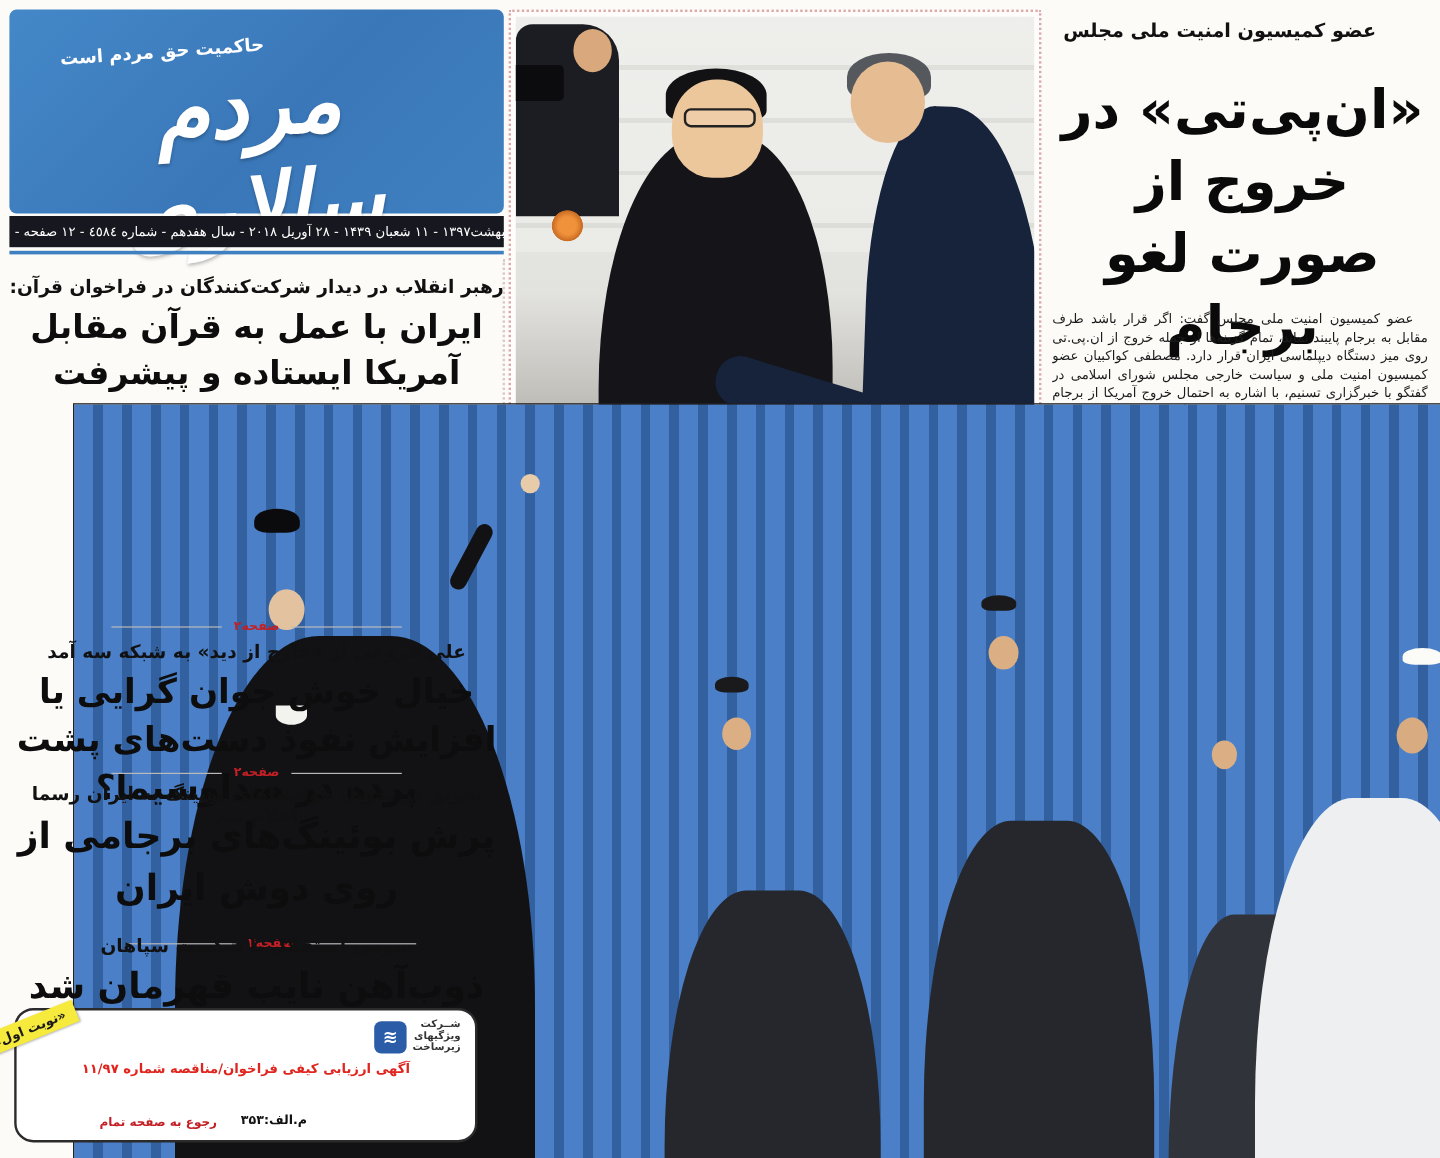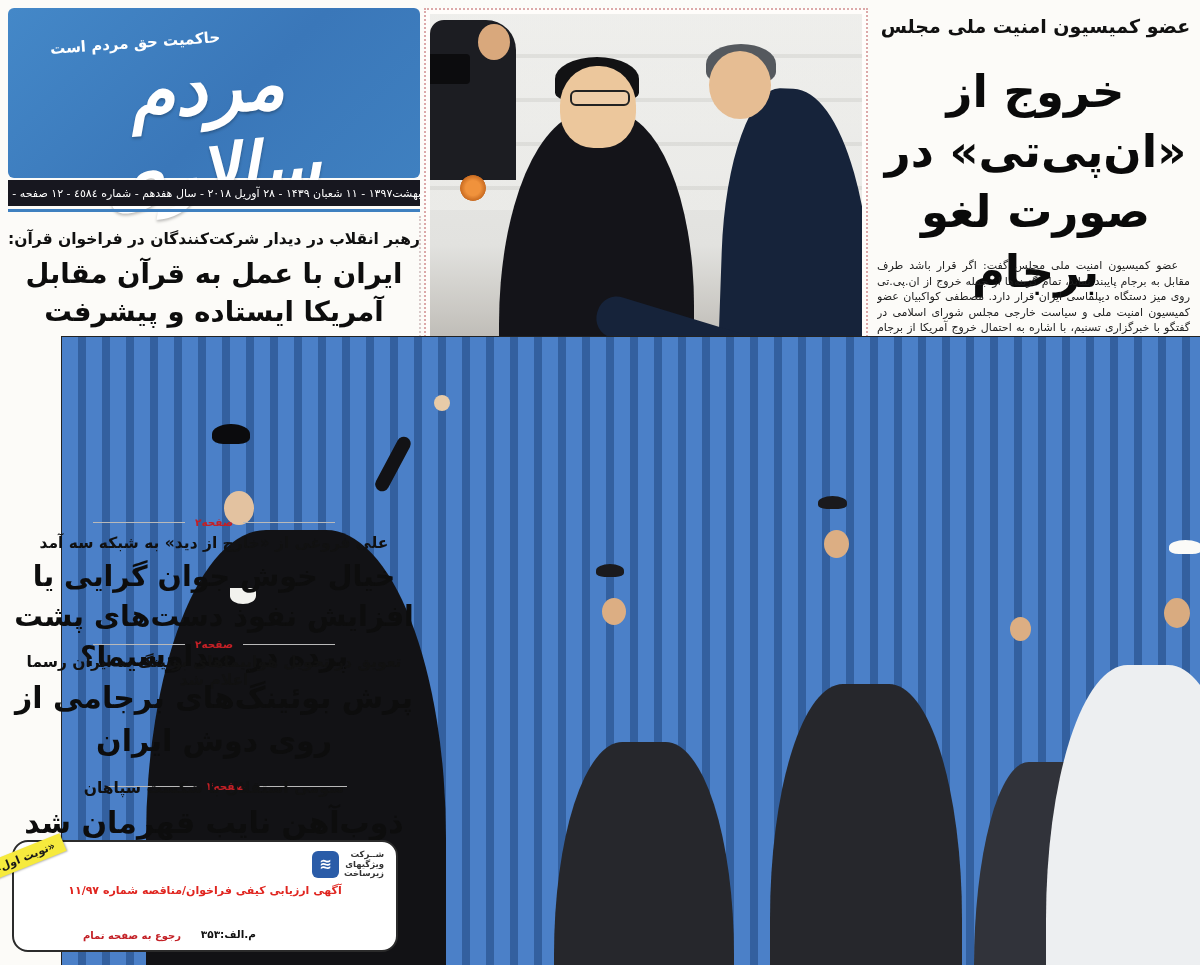--- a/index.html
+++ b/index.html
@@ -16,21 +16,21 @@
   .preftxt{color:#c32026;font-weight:bold;font-size:10.5px;white-space:nowrap;}
   .photo{position:relative;overflow:hidden;}
   
   .masthead{left:8px;top:8px;width:412px;height:170px;background:linear-gradient(135deg,#4488c8,#3a77b9 55%,#3f80c0);border-radius:6px;}
   .masthead .tagline{position:absolute;top:26px;left:42px;color:#fff;font-size:15px;font-weight:bold;transform:rotate(-4deg);}
   .masthead .title{position:absolute;top:38px;right:18px;left:10px;color:#fff;font-size:72px;font-weight:bold;font-style:italic;text-align:center;transform:rotate(-4deg);text-shadow:0 2px 3px rgba(0,0,0,.25);}
   .datebar{left:8px;top:180px;width:412px;height:26px;background:#17171f;color:#fff;font-size:11px;display:flex;align-items:center;justify-content:center;white-space:nowrap;}
   .bluerule{left:8px;top:209px;width:412px;height:3px;background:#3f80c0;}
   .vsep{left:419px;top:216px;width:0;height:620px;border-left:2px dotted #d9c9c9;}
   
-  .r-kicker{right:6px;top:14px;width:317px;font-size:19px;line-height:24px;}
+  .r-kicker{right:25px;top:14px;width:317px;font-size:16px;line-height:24px;}
   .r-h{right:4px;top:62px;width:321px;font-size:45px;line-height:60px;font-weight:bold;color:#0a0a0a;text-align:center;}
   .r-body{right:10px;top:258px;width:313px;height:330px;font-size:11px;line-height:15.6px;overflow:hidden;}
   .r-body p{margin:0 0 4px 0;text-indent:12px;}
   .fest{left:876px;right:8px;top:594px;width:316px;height:364px;padding:6px 8px;}
   .fest .fk{font-size:14px;margin-top:4px;}
   .fest .fh{font-size:24px;line-height:35px;margin-top:2px;}
   .fest .pr{position:absolute;left:10px;top:104px;}
   .fest .ph{position:absolute;left:8px;right:8px;top:120px;bottom:8px;border:1px solid #777;}
   
   .kimbox{left:424px;top:8px;width:444px;height:588px;padding:4px;}
@@ -133,22 +133,22 @@
   <div class="abs datebar">
     <span>شنبه ۸ اردیبهشت۱۳۹۷ - ۱۱ شعبان ۱۴۳۹ - ۲۸ آوریل ۲۰۱۸ - سال هفدهم - شماره ٤٥٨٤ - ۱۲ صفحه - ۱۰۰۰ تومان</span>
   </div>
   <div class="abs bluerule"></div>
   <div class="abs vsep"></div>
 
   <div class="abs r-kicker center kicker">
     <div>عضو کمیسیون امنیت ملی مجلس</div>
   </div>
   <div class="abs r-h">
+    <div>«ان‌پی‌تی» در</div>
     <div>خروج از</div>
-    <div>«ان‌پی‌تی» در</div>
     <div>صورت لغو برجام</div>
   </div>
   <div class="abs r-body bodytxt">
     <p>عضو کمیسیون امنیت ملی مجلس گفت: اگر قرار باشد طرف مقابل به برجام پایبند نماند، تمام گزینه‌ها از جمله خروج از ان.پی.تی روی میز دستگاه دیپلماسی ایران قرار دارد. مصطفی کواکبیان عضو کمیسیون امنیت ملی و سیاست خارجی مجلس شورای اسلامی در گفتگو با خبرگزاری تسنیم، با اشاره به احتمال خروج آمریکا از برجام و واکنش‌های احتمالی ایران به لغو برجام گفت: مسئولان سازمان انرژی اتمی از جمله آقای صالحی در موضع‌گیری‌هایشان درباره احتمال خروج آمریکا از برجام این اطمینان را به مردم داده‌اند که در صورت لغو برجام ایران قادر است ظرف مدت ۳ هفته، فعالیت‌های صلح آمیز هسته‌ای خود را حتی با سرعتی بالاتر از گذشته از سر بگیرد. وی با بیان اینکه ما براساس فتوای مقام معظم رهبری مبنی بر حرام بودن ساخت سلاح کشتار جمعی، هیچگاه قصد ساخت سلاح اتمی را نداشته و نداریم، تصریح کرد: البته این موضوع به این معنا نیست که ایران تحت هر شرایطی به تعهداتش در برجام پایبند بماند. اگر قرار باشد که ما هیچ سودی از برجام نبریم، خروج از برجام اجتناب‌ناپذیر خواهد بود. عضو کمیسیون امنیت ملی مجلس خاطرنشان کرد: کشورهای اروپایی و آمریکا باید بدانند که ایران تنها به متن برجام نه یک جمله کمتر و نه یک جمله بیشتر عمل خواهد کرد؛ کوچکترین تغییر در مفاد برجام به معنای نقض این توافق نامه بین‌المللی بوده و قطعا با عکس‌العمل قاطع ایران روبرو خواهد شد.</p>
     <p>کواکبیان با اشاره به مصاحبه وزیر امور خارجه کشورمان درباره گزینه‌های ایران در صورت خروج آمریکا از برجام گفت: اگر قرار باشد از برجام خارج شویم؛ تمام گزینه‌ها از جمله خروج از ان.پی.تی روی میز دستگاه دیپلماسی ایران قرار دارد، طرف‌های غربی باید به این موضوع توجه ویژه‌ای داشته باشند.</p>
   </div>
 
   <div class="abs box fest">
     <div class="center kicker fk">دفتر سی و ششمین جشنواره جهانی فجر بسته شد</div>
     <div class="center headline fh">

